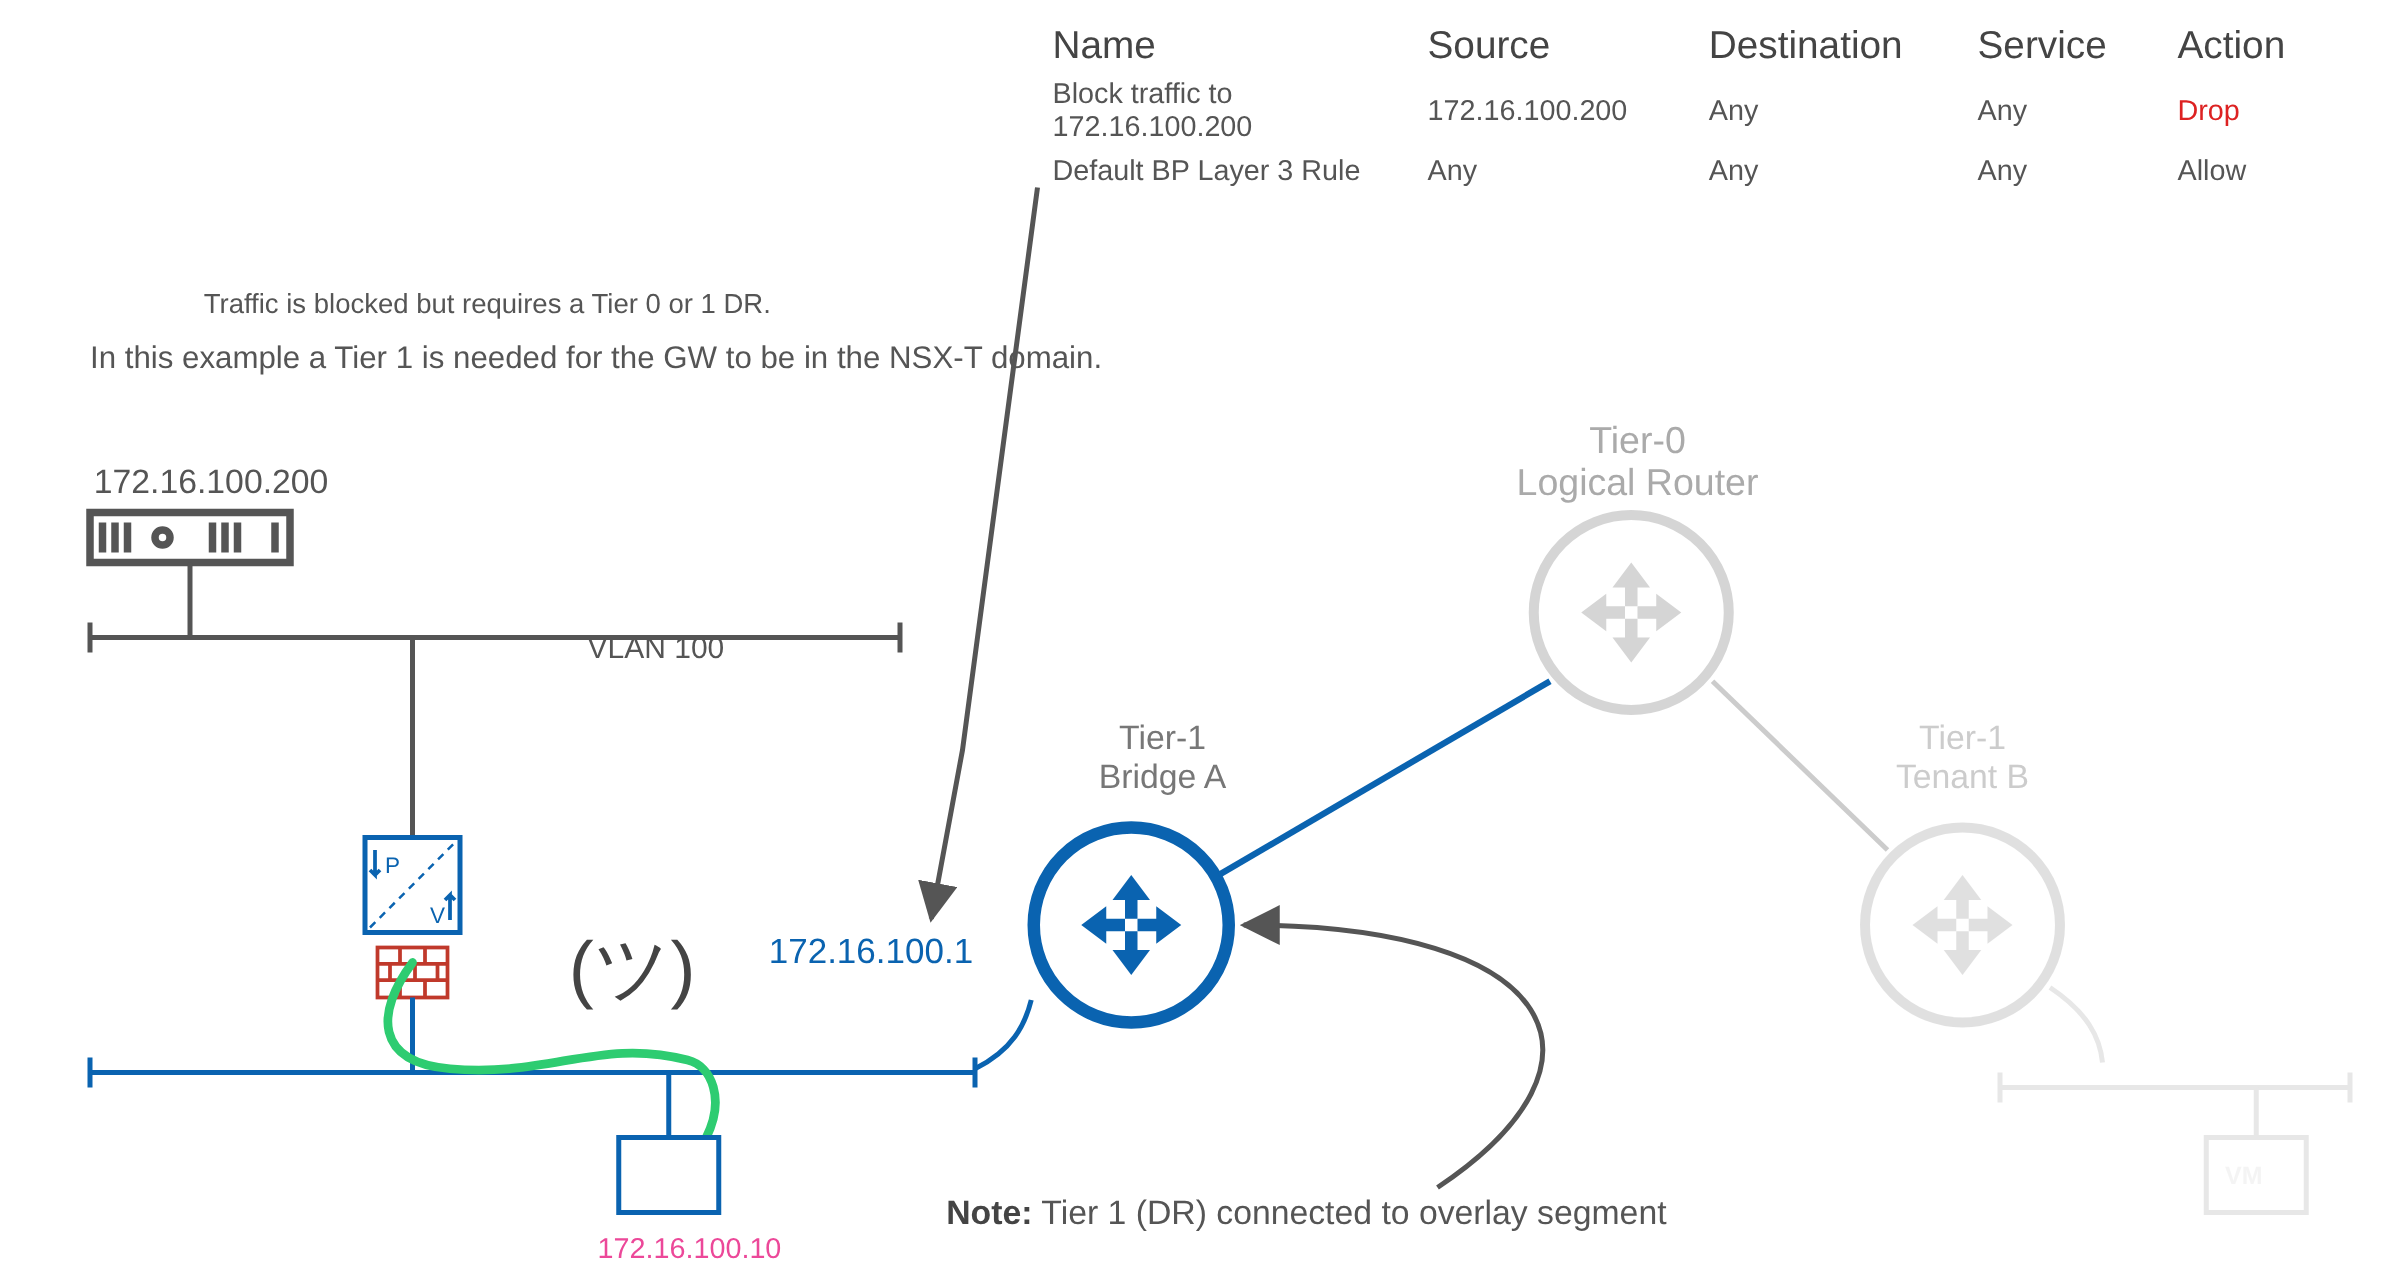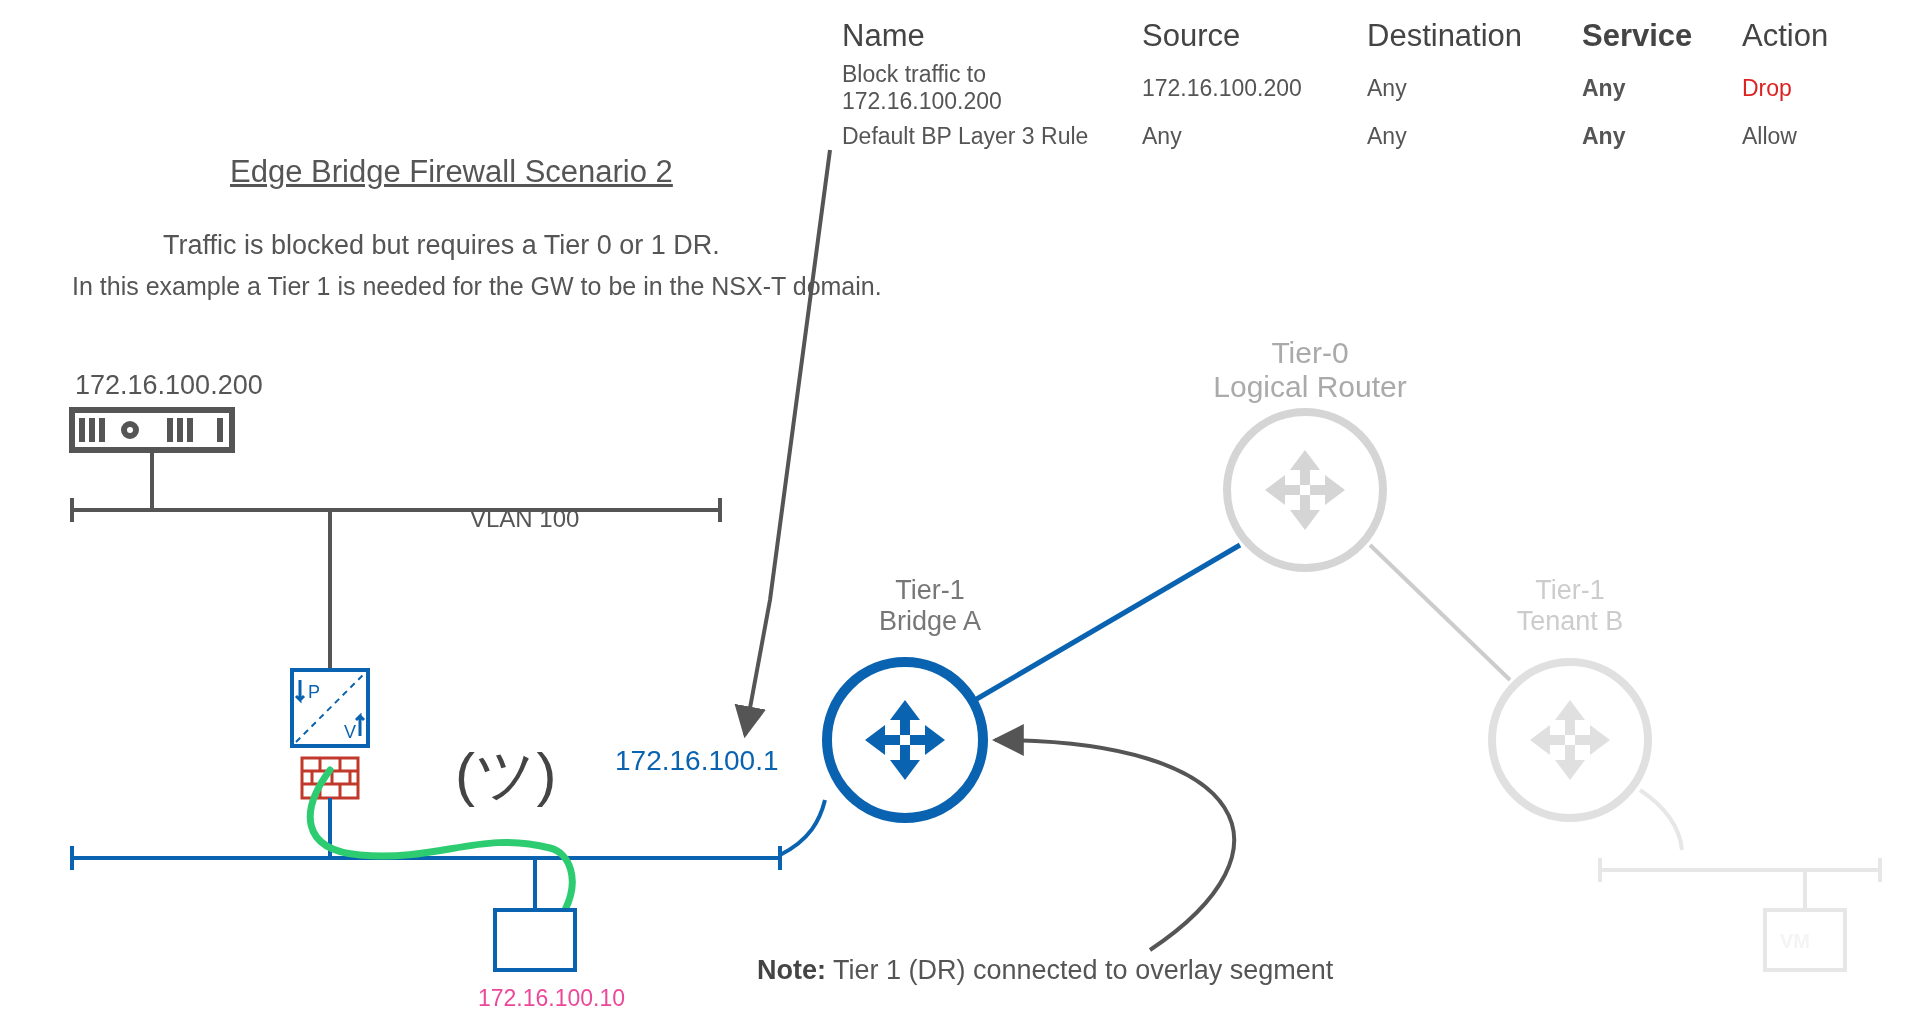--- a/index.html
+++ b/index.html
@@ -5,26 +5,26 @@
   html,body{margin:0;padding:0;width:1922px;height:1014px;background:#fff;font-family:Arial,Helvetica,sans-serif;color:#555;}
   .stage{position:relative;width:1922px;height:818px;}
   .abs{position:absolute;}
   
   .tbl{left:842px;top:8px;width:1060px;}
   .trow{display:flex;height:48px;align-items:center;font-size:23px;color:#555;}
   .trow.hdr{height:56px;font-size:31px;color:#444;}
   .c-name{width:300px;}
   .c-src {width:225px;}
   .c-dst {width:215px;}
-  .c-svc {width:160px;font-weight:bold;}
+  .c-svc {width:160px;}
   .c-act {width:120px;}
   .drop{color:#d22;}
   
   .title{left:230px;top:154px;font-size:31px;color:#555;text-decoration:underline;}
-  .sub1{left:163px;top:230px;font-size:27px;color:#555;}
+  .sub1{left:163px;top:230px;font-size:22px;color:#555;}
   .sub2{left:72px;top:272px;font-size:25px;color:#555;}
   .ip-srv{left:75px;top:370px;font-size:27px;color:#555;}
   .vlan{left:470px;top:475px;font-size:24px;color:#555;margin-top:30px;}
   .ip-t1{left:615px;top:745px;font-size:28px;color:#0a63b0;}
   .face{left:455px;top:735px;font-size:60px;color:#444;font-family:Arial;}
   .vm-txt{left:509px;top:930px;font-size:20px;color:#0a63b0;font-weight:bold;}
   .vm-ip{left:478px;top:985px;font-size:23px;color:#ec4899;}
   .note{left:757px;top:955px;font-size:27px;color:#555;}
   .note b{color:#444;}
   .t0lbl{left:1195px;top:336px;width:230px;text-align:center;font-size:30px;color:#aaa;}
@@ -55,21 +55,20 @@
   </div>
   <div class="trow">
     <div class="c-name">Default BP Layer 3 Rule</div>
     <div class="c-src">Any</div>
     <div class="c-dst">Any</div>
     <div class="c-svc">Any</div>
     <div class="c-act">Allow</div>
   </div>
 </div>
 
-<div class="abs title">Edge Bridge Firewall Scenario 2</div>
 <div class="abs sub1">Traffic is blocked but requires a Tier 0 or 1 DR.</div>
 <div class="abs sub2">In this example a Tier 1 is needed for the GW to be in the NSX-T domain.</div>
 <div class="abs ip-srv">172.16.100.200</div>
 <div class="abs vlan">VLAN 100</div>
 <div class="abs ip-t1">172.16.100.1</div>
 <div class="abs face">(ツ)</div>
 <div class="abs vm-txt">VM</div>
 <div class="abs vm-ip">172.16.100.10</div>
 <div class="abs note">
   <b>Note:</b><span> Tier 1 (DR) connected to overlay segment</span>

